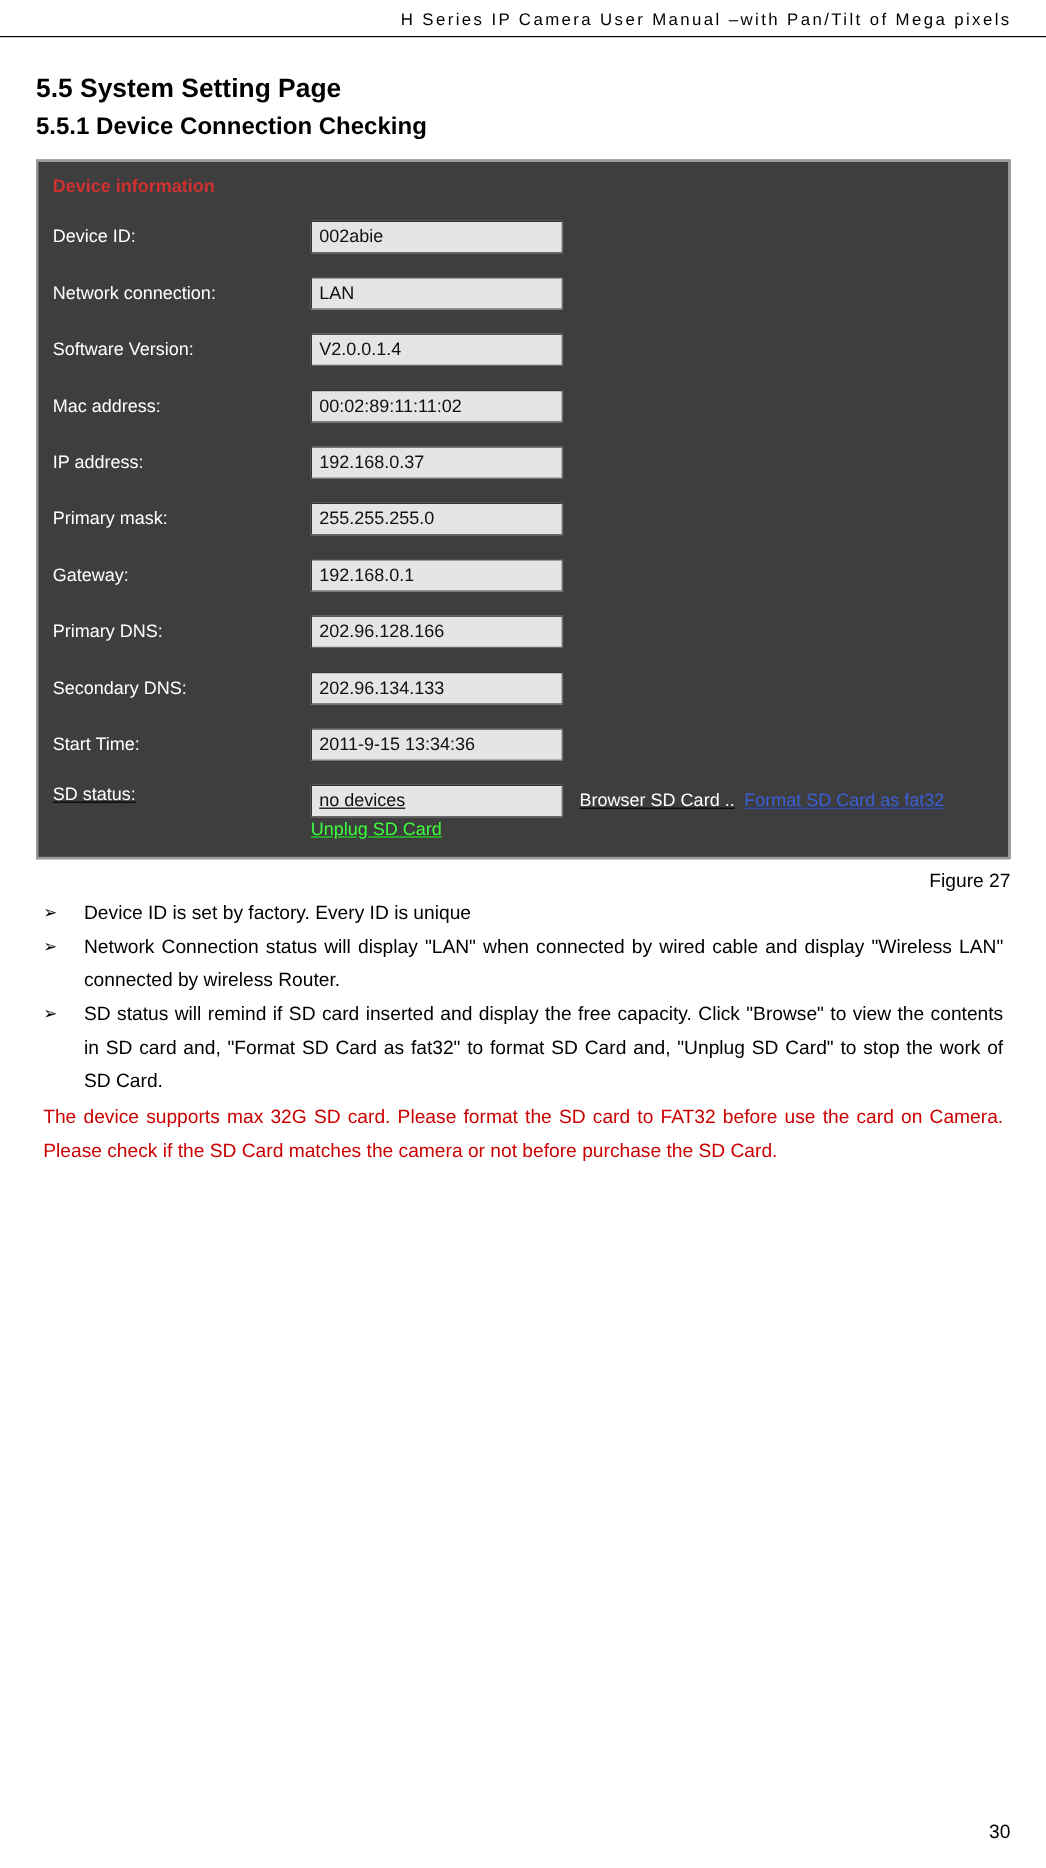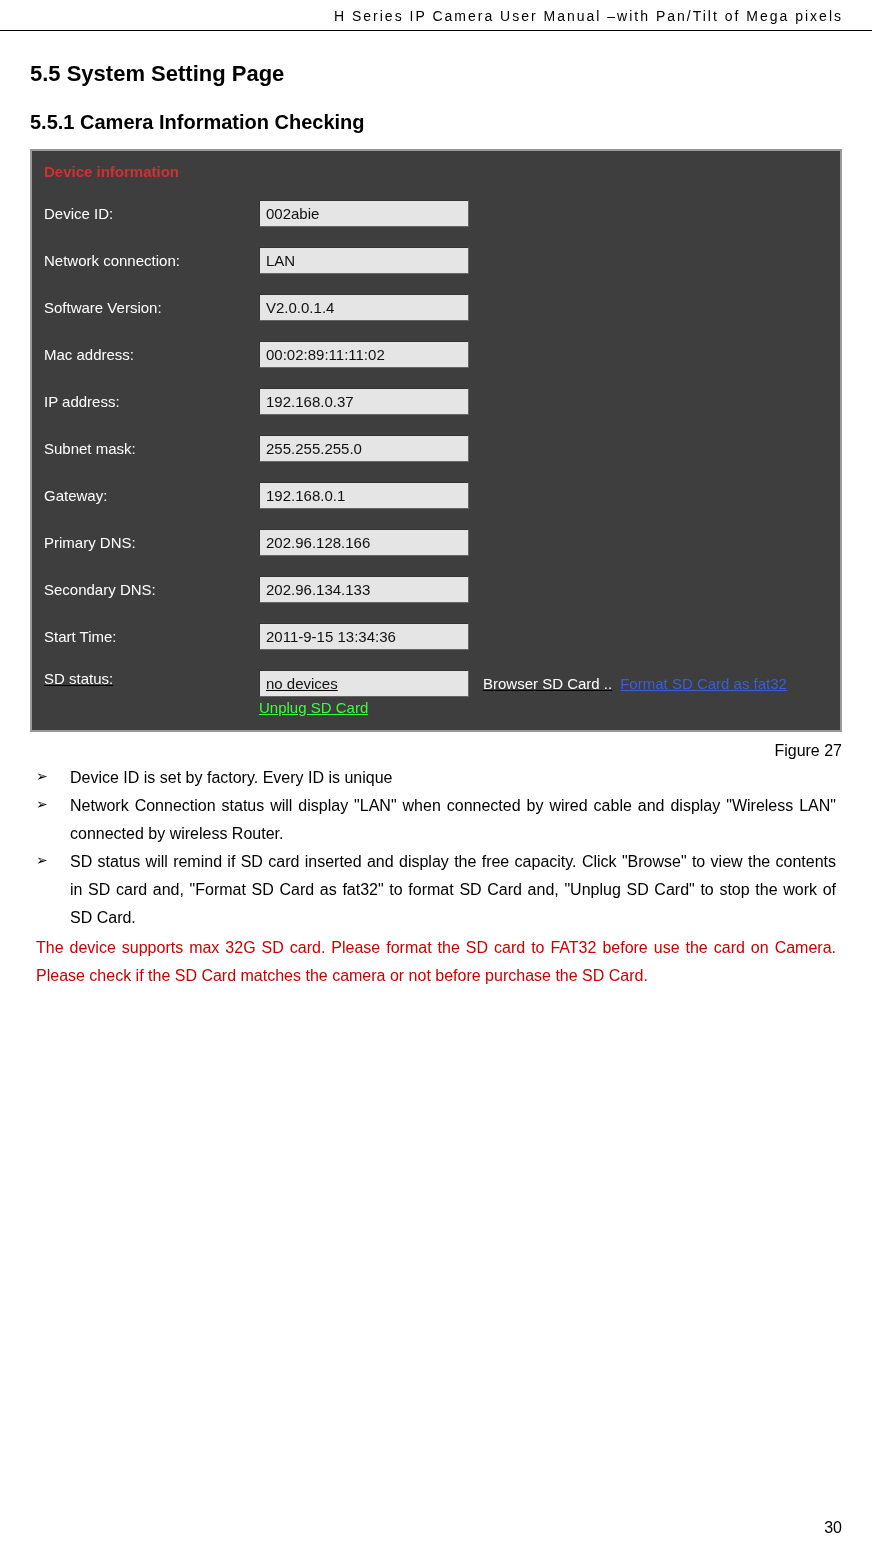--- a/index.html
+++ b/index.html
@@ -19,21 +19,21 @@
       border-bottom: 1px solid #000;
       font-size: 14px;
       letter-spacing: 2px;
     }
     .content {
       padding: 30px 30px 10px 30px;
     }
     .section-heading {
       font-size: 22px;
       font-weight: bold;
-      margin-bottom: 24px;
+      margin-bottom: 8px;
     }
     .subsection-heading {
       font-size: 20px;
       font-weight: bold;
       margin-bottom: 15px;
     }
     .device-info-panel {
       background: #3e3e3e;
       border: 2px solid #999;
       padding: 12px 0 8px 0;
@@ -141,21 +141,21 @@
     }
   </style>
 </head>
 <body>
 
 <div class="page-wrapper">
   <div class="page-header">H Series IP Camera User Manual –with Pan/Tilt of Mega pixels</div>
 
   <div class="content">
     <h2 class="section-heading">5.5  System Setting Page</h2>
-    <h3 class="subsection-heading">5.5.1   Camera Information Checking</h3>
+    <h3 class="subsection-heading">5.5.1   Device Connection Checking</h3>
 
     <div class="device-info-panel">
       <div class="panel-title">Device information</div>
 
       <div class="info-row">
         <span class="info-label">Device ID:</span>
         <span class="info-value-box">002abie</span>
       </div>
       <div class="info-row">
         <span class="info-label">Network connection:</span>
@@ -167,21 +167,21 @@
       </div>
       <div class="info-row">
         <span class="info-label">Mac address:</span>
         <span class="info-value-box">00:02:89:11:11:02</span>
       </div>
       <div class="info-row">
         <span class="info-label">IP address:</span>
         <span class="info-value-box">192.168.0.37</span>
       </div>
       <div class="info-row">
-        <span class="info-label">Subnet mask:</span>
+        <span class="info-label">Primary mask:</span>
         <span class="info-value-box">255.255.255.0</span>
       </div>
       <div class="info-row">
         <span class="info-label">Gateway:</span>
         <span class="info-value-box">192.168.0.1</span>
       </div>
       <div class="info-row">
         <span class="info-label">Primary DNS:</span>
         <span class="info-value-box">202.96.128.166</span>
       </div>

